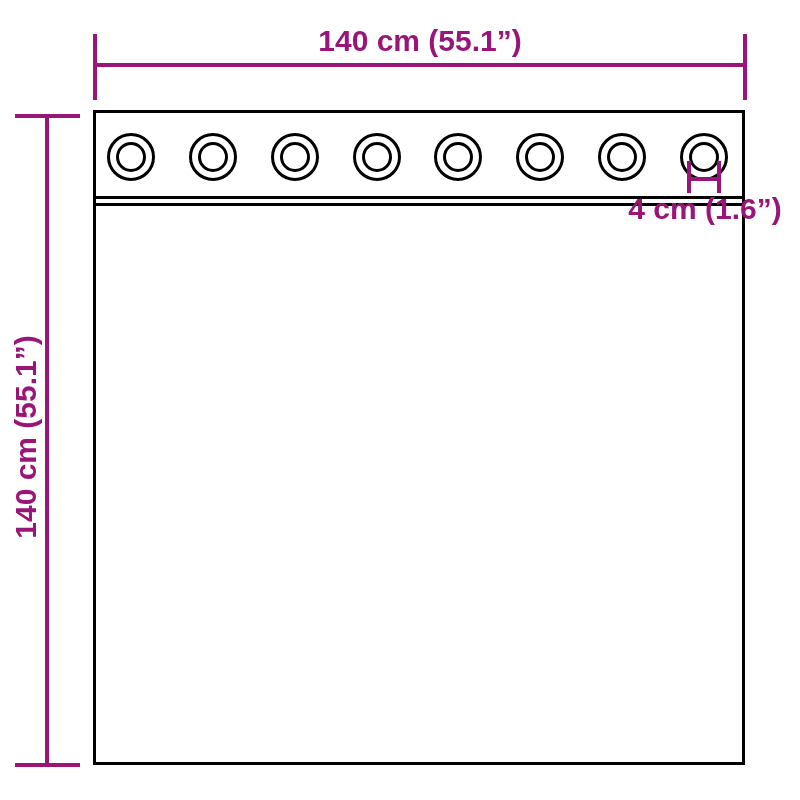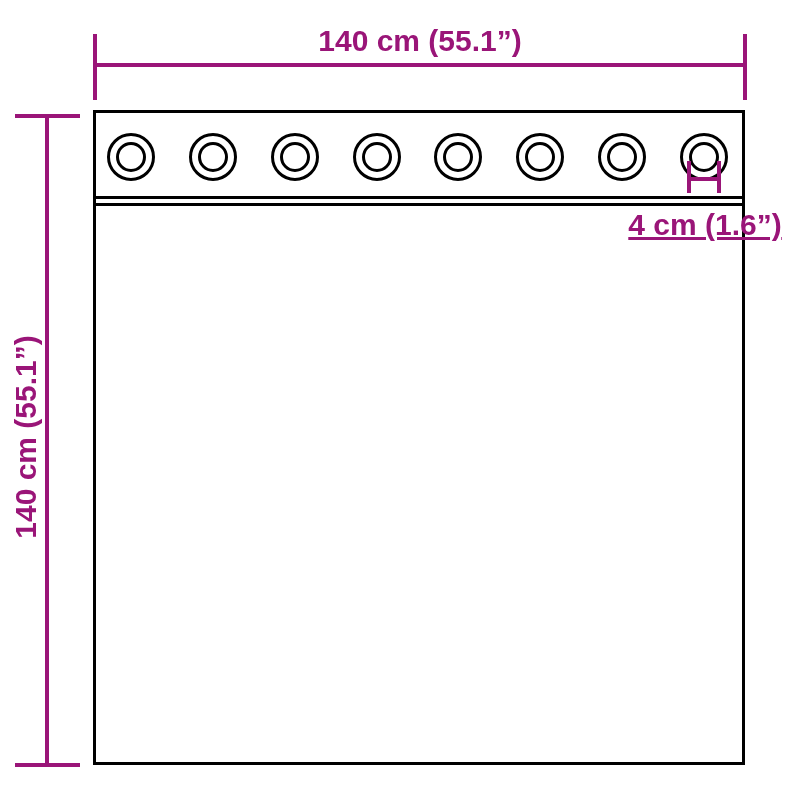--- a/index.html
+++ b/index.html
@@ -23,21 +23,21 @@
   .dim-label {
     position: absolute;
     color: var(--dim, #9A1578);
     font-weight: bold;
     font-size: 30px;
     line-height: 1.15;
     white-space: nowrap;
   }
   .dim-label.top    { left: 420px; top: 24px;  transform: translateX(-50%); }
   .dim-label.side   { left: 26px;  top: 437px; transform: translate(-50%, -50%) rotate(-90deg); }
-  .dim-label.small  { left: 705px; top: 208px; transform: translateX(-50%); text-decoration: underline; }
+  .dim-label.small  { left: 705px; top: 192px; transform: translateX(-50%); }
 
   
   .w-line       { left: 93px;  top: 63px;  width: 654px; height: 4px; }
   .w-tick-left  { left: 93px;  top: 34px;  width: 4px;   height: 66px; }
   .w-tick-right { left: 743px; top: 34px;  width: 4px;   height: 66px; }
 
   
   .h-line        { left: 45px; top: 114px; width: 4px;  height: 653px; }
   .h-tick-top    { left: 15px; top: 114px; width: 65px; height: 4px; }
   .h-tick-bottom { left: 15px; top: 763px; width: 65px; height: 4px; }

